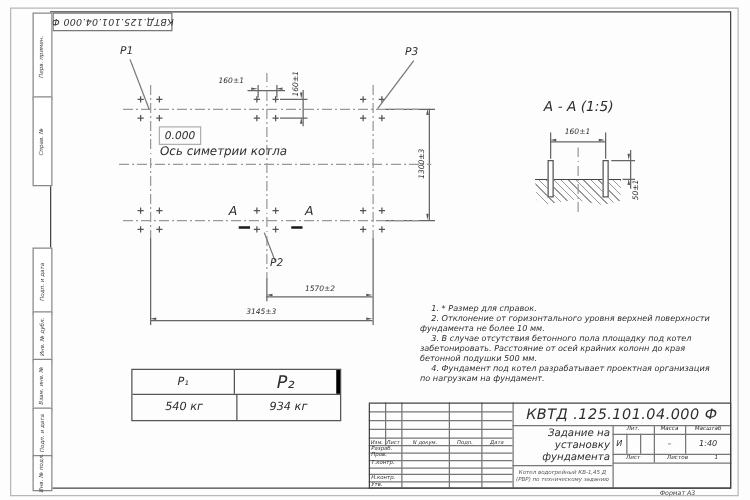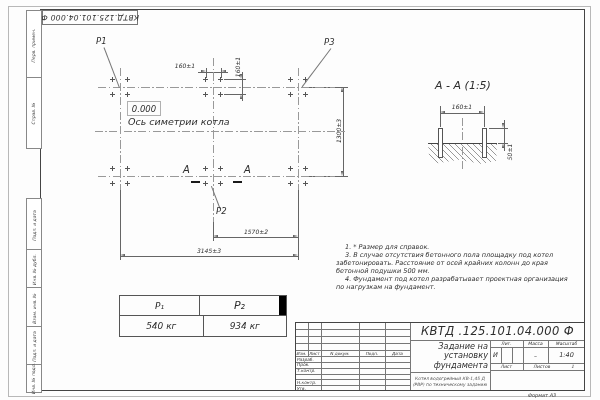--- a/index.html
+++ b/index.html
@@ -185,33 +185,34 @@
   <div class="dimt rot" style="left:338px;top:131px;">1300±3</div>
   <div class="dimt" style="left:462px;top:106px;">160±1</div>
   <div class="dimt rot" style="left:509px;top:152px;">50±1</div>
 
   <div class="abs ctr it nowrap" style="left:420px;top:79px;width:86px;height:13px;font-size:11px;">А - А (1:5)</div>
   <div class="abs hatch" style="left:428px;top:143px;width:69px;height:21px;border-top:1.3px solid #444;
               clip-path:polygon(0 0,100% 0,99% 85%,78% 100%,45% 80%,12% 98%,2% 80%);"></div>
   <div class="abs" style="left:437.5px;top:128px;width:5px;height:30px;border:1px solid #555;background:#fff;"></div>
   <div class="abs" style="left:481.5px;top:128px;width:5px;height:30px;border:1px solid #555;background:#fff;"></div>
 
-  <div class="abs" style="left:119px;top:295px;width:168px;height:42px;border:1.2px solid #555;display:flex;flex-direction:column;">
+  <div class="abs" style="left:105px;top:295px;width:168px;height:42px;border:1.2px solid #555;display:flex;flex-direction:column;">
     <div style="display:flex;height:19px;border-bottom:1px solid #555;">
       <div class="ctr it" style="flex:1;border-right:1px solid #555;font-size:9px;">P₁</div>
-      <div class="ctr it" style="flex:1;border-right:7px solid #000000;font-size:11px;font-style:italic;">P₂</div>
+      <div class="ctr it" style="flex:1;border-right:3px solid #000000;font-size:14px;font-style:italic;">P₂</div>
     </div>
     <div style="display:flex;flex:1;">
       <div class="ctr it nowrap" style="flex:1;border-right:1px solid #555;font-size:9px;">540 кг</div>
       <div class="ctr it nowrap" style="flex:1;font-size:9px;">934 кг</div>
     </div>
   </div>
 
   <div class="abs" style="left:336px;top:243px;width:240px;">
     <div class="note">1. * Размер для справок.</div>
+    <div class="note">2. Отклонение от горизонтального уровня верхней поверхности фундамента не более 10 мм.</div>
     <div class="note">3. В случае отсутствия бетонного пола площадку под котел забетонировать. Расстояние от осей крайних колонн до края бетонной подушки 500 мм.</div>
     <div class="note">4. Фундамент под котел разрабатывает проектная организация по нагрузкам на фундамент.</div>
   </div>
 
   <div class="abs" style="left:295px;top:322px;width:290px;height:69px;border:1.3px solid #444;"></div>
 
   <div class="abs ctr it nowrap" style="left:410px;top:322px;width:175px;height:18px;font-size:11.5px;letter-spacing:.4px;">КВТД .125.101.04.000  Ф</div>
   <div class="abs ctr it" style="left:412px;top:340px;width:76px;height:32px;font-size:8.2px;line-height:9.5px;text-align:right;">Задание на установку фундамента</div>
   <div class="abs ctr it" style="left:412px;top:372px;width:76px;height:19px;font-size:4.4px;line-height:5.2px;text-align:center;color:#555;">Котел водогрейный КВ-1,45 Д (РВР) по техническому заданию</div>
 

